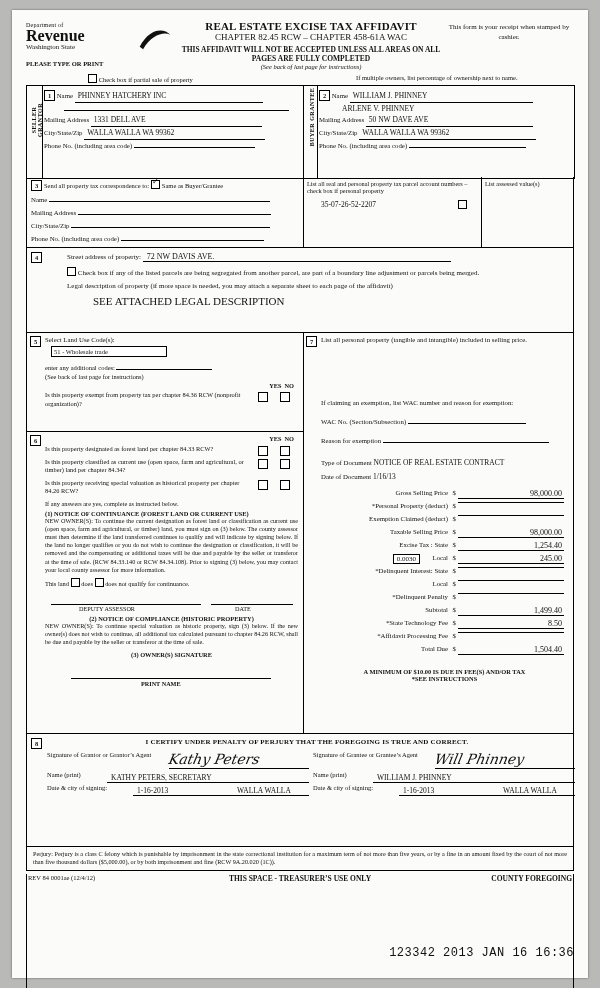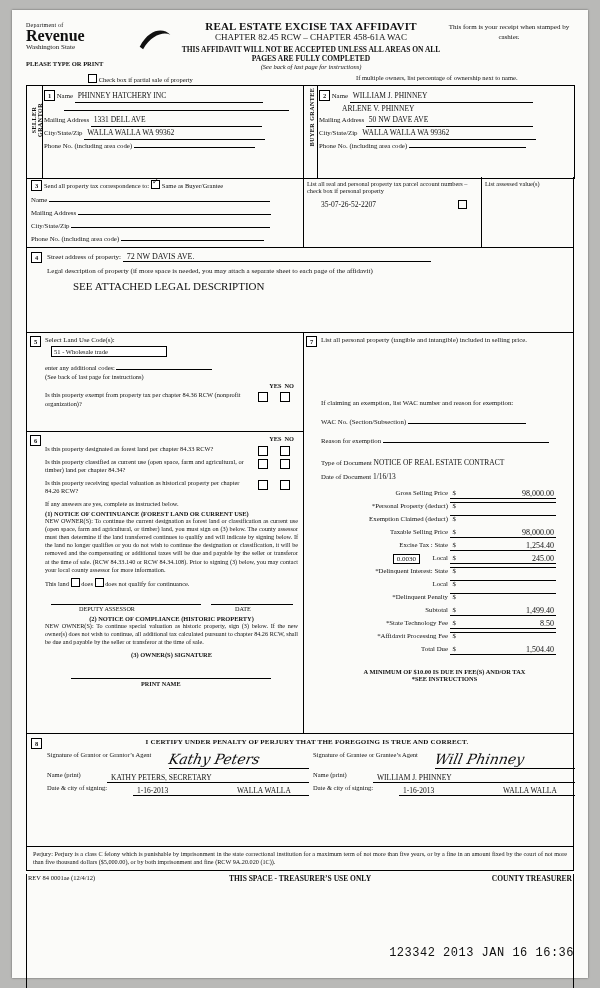--- a/index.html
+++ b/index.html
@@ -74,21 +74,21 @@
   .s3 .col2{position:absolute;left:276px;top:0;width:178px;height:100%;border-right:1px solid #000;}
   .s3 .col3{position:absolute;left:454px;top:0;width:94px;height:100%;}
   .s3 .pad{padding:3px 4px;}
   .s3 .hdrtxt{font-size:6.3px;}
   .parcelrow{font-size:7.5px;margin-top:6px;padding-left:14px;}
   .pcb{position:absolute;right:10px;width:7px;height:7px;border:1px solid #000;}
 
   
   .s4{position:relative;border:1px solid #000;border-top:none;padding:4px 6px 6px 20px;min-height:74px;}
   .s4 .num{position:absolute;left:4px;top:4px;}
-  .s4 .line{font-size:7px;margin-bottom:5px;}
+  .s4 .line{font-size:7px;margin-bottom:5px;margin-left:20px;}
   .s4 .val{font-size:8px;border-bottom:1px solid #000;padding:0 4px;}
 
   
   .mid{position:relative;height:400px;border:1px solid #000;border-top:none;}
   .midL{position:absolute;left:0;top:0;width:276px;height:100%;border-right:1px solid #000;}
   .midR{position:absolute;left:276px;top:0;right:0;height:100%;}
   .blk{position:relative;padding:3px 5px 3px 18px;}
   .blk .num{position:absolute;left:3px;top:3px;}
   .sep{border-top:1px solid #000;}
   .lucode{border:1px solid #000;display:inline-block;width:110px;font-size:6.5px;padding:1px 2px;background:#fff;}
@@ -98,21 +98,21 @@
   .qbox.y{right:30px;}
   .qbox.n{right:8px;}
   .small{font-size:6.2px;line-height:8.2px;text-align:justify;}
   .centerb{text-align:center;font-weight:bold;font-size:6.4px;}
 
   
   .mrow{position:relative;height:13px;font-size:6.8px;}
   .mrow .ml{position:absolute;right:120px;top:0;text-align:right;white-space:nowrap;}
   .mrow .dollar{position:absolute;right:112px;top:0;}
   .mrow .mv{
-    position:absolute;right:12px;top:0;width:104px;
+    position:absolute;right:4px;top:0;width:104px;
     border-bottom:1px solid #000;text-align:right;font-size:8px;padding-right:2px;
   }
   .rate{position:absolute;right:148px;top:0;border:1px solid #000;padding:0 3px;font-size:7px;background:#fff;}
 
   
   .s8{position:relative;border:1px solid #000;border-top:none;padding:4px 6px 4px 20px;height:104px;}
   .s8 .num{position:absolute;left:4px;top:4px;}
   .certify{text-align:center;font-size:7px;font-weight:bold;letter-spacing:.2px;}
   .sigcols{position:relative;margin-top:5px;height:76px;}
   .sigcol{position:absolute;top:0;width:262px;}
@@ -283,20 +283,24 @@
       </div>
     </div>
   </div>
 
   <div class="s4">
     <span class="num">4</span>
     <div class="line">
       <span>Street address of property:</span>
       <span class="val" style="display:inline-block;width:300px">72 NW DAVIS AVE.</span>
     </div>
+    <div class="line">
+      <span class="cb"></span>
+      <span>Check box if any of the listed parcels are being segregated from another parcel, are part of a boundary line adjustment or parcels being merged.</span>
+    </div>
     <div class="line">Legal description of property (if more space is needed, you may attach a separate sheet to each page of the affidavit)</div>
     <div class="line" style="padding-left:26px;font-size:11px">SEE ATTACHED LEGAL DESCRIPTION</div>
   </div>
 
   <div class="mid">
 
     <div class="midL">
 
       <div class="blk" style="height:92px">
         <span class="num">5</span>
@@ -507,19 +511,19 @@
         </div>
       </div>
     </div>
   </div>
 
   <div class="perj">Perjury: Perjury is a class C felony which is punishable by imprisonment in the state correctional institution for a maximum term of not more than five years, or by a fine in an amount fixed by the court of not more than five thousand dollars ($5,000.00), or by both imprisonment and fine (RCW 9A.20.020 (1C)).</div>
 
   <div class="foot">
     <span class="rev">REV 84 0001ae (12/4/12)</span>
     <span class="mid">THIS SPACE - TREASURER’S USE ONLY</span>
-    <span class="ct">COUNTY TREASURER</span>
+    <span class="ct">COUNTY FOREGOING</span>
   </div>
 
 </div>
 
 <div class="stamp">123342 2013 JAN 16 16:36</div>
 </div>
 
 </body></html>

